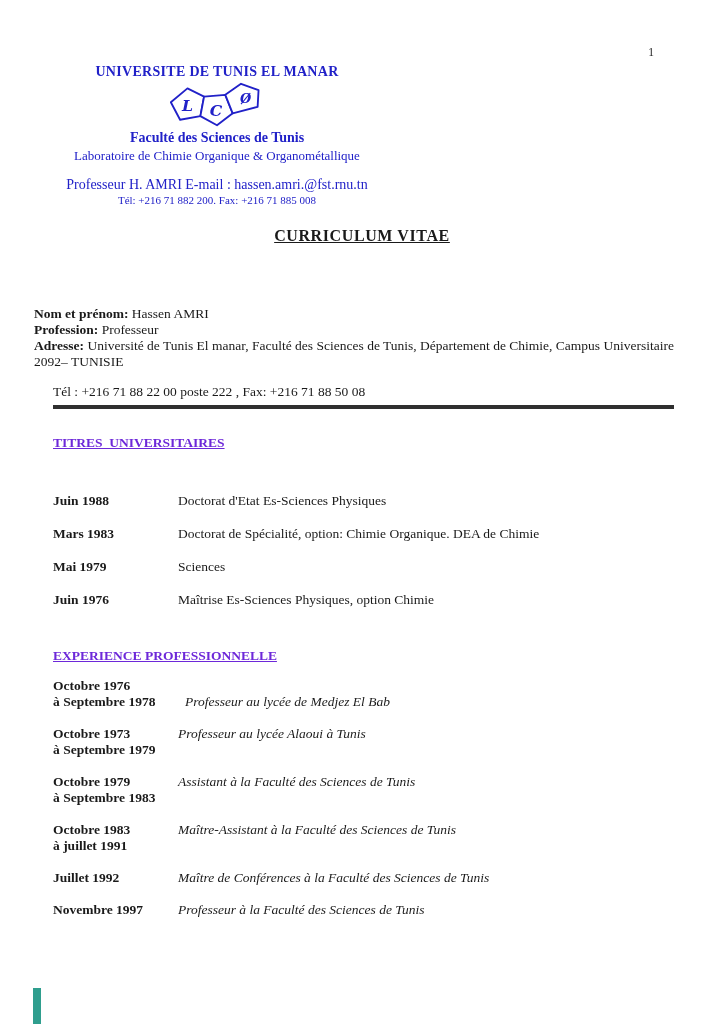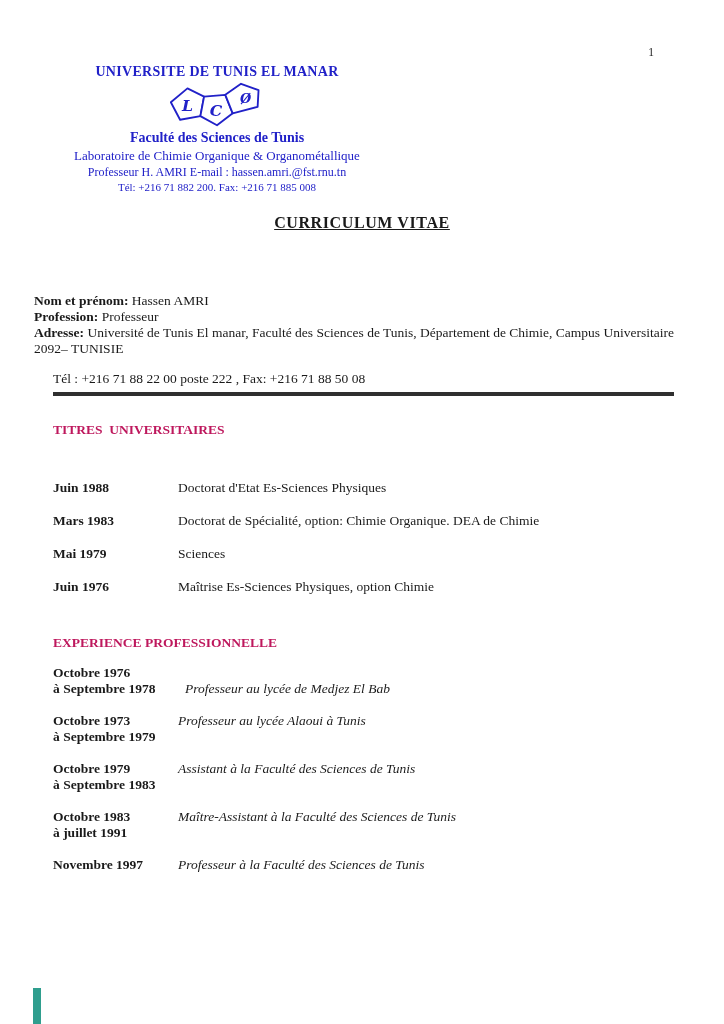--- a/index.html
+++ b/index.html
@@ -8,36 +8,36 @@
   .page { position:relative; width:724px; height:1024px; background:#ffffff; overflow:hidden; }
 
   .page-number { position:absolute; top:46px; right:70px; font-size:11.5px; color:#222; }
 
   
   .letterhead { padding-top:64px; width:386px; text-align:center; color:#2121c8;padding-left:48px; }
   .lh-university { font-size:14px; font-weight:bold; letter-spacing:0.3px; }
   .lh-logo { margin:1px auto 0 auto; width:120px; height:48px; }
   .lh-faculty { font-size:14px; font-weight:bold; margin-top:1px; }
   .lh-lab { font-size:13px; margin-top:2px; }
-  .lh-contact { font-size:12px; margin-top:1px; }
+  .lh-contact { font-size:14px; margin-top:13px; }
   .lh-phone { font-size:11px; margin-top:1px; }
 
   .doc-title { margin-top:21px; text-align:center; }
   .doc-title span { font-size:16px; font-weight:bold; letter-spacing:0.6px; text-decoration:underline; }
 
   .identity { margin:61px 50px 0 34px; font-size:13.5px; line-height:16px; }
   .identity .lbl { font-weight:bold; }
   .identity .addr { text-align:justify; }
   .phone-fax { margin:14px 50px 0 53px; font-size:13.5px; }
 
   .double-rule { margin:5px 50px 0 53px; height:2px;
                  border-top:3px solid #2f2f2f; border-bottom:1px solid #2f2f2f; }
 
   .section-heading { margin-left:53px; font-size:13.5px; font-weight:bold;
-                     color:#be185d; white-space:pre; }
+                     color:#6d28d9; text-decoration:underline; white-space:pre; }
   .h-titles { margin-top:26px; }
   .h-xp { margin-top:40px; }
 
   .titles-grid { margin:42px 50px 0 53px; display:grid;
                  grid-template-columns:125px 1fr; row-gap:17px;
                  font-size:13.5px; line-height:16px; }
   .titles-grid .date { font-weight:bold; }
 
   .xp-list { margin:14px 50px 0 53px; font-size:13.5px; line-height:16px; }
   .xp-row { display:grid; grid-template-columns:125px 1fr; margin-bottom:16px; }
@@ -144,20 +144,26 @@
     </div>
 
     <div class="xp-row">
       <div class="xp-date">
         <div>Octobre 1983</div>
         <div>à juillet 1991</div>
       </div>
       <div class="xp-desc">Maître-Assistant à la Faculté des Sciences de Tunis</div>
     </div>
 
+    <div class="xp-row">
+      <div class="xp-date">
+        <div>Juillet 1992</div>
+      </div>
+      <div class="xp-desc">Maître de Conférences à la Faculté des Sciences de Tunis</div>
+    </div>
 
     <div class="xp-row">
       <div class="xp-date">
         <div>Novembre 1997</div>
       </div>
       <div class="xp-desc">Professeur à la Faculté des Sciences de Tunis</div>
     </div>
 
   </div>
 

